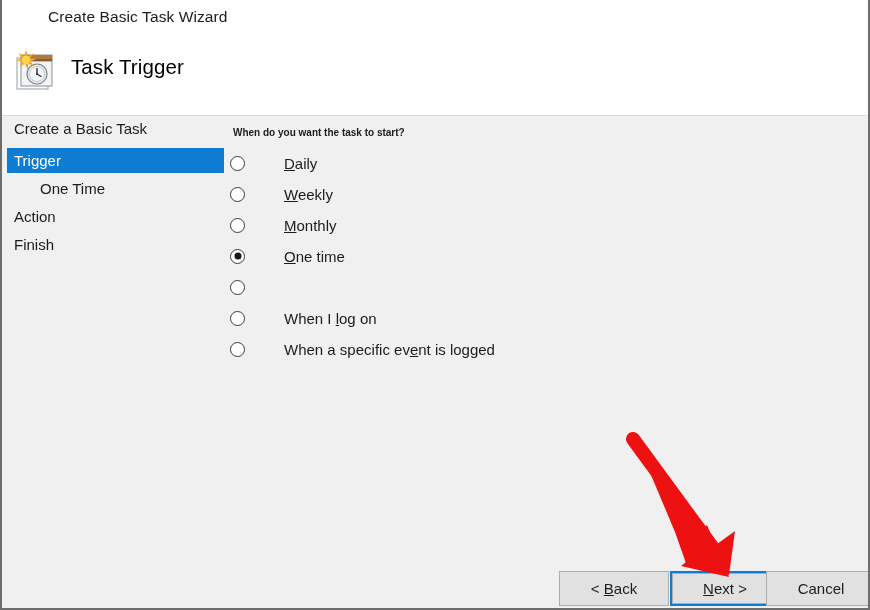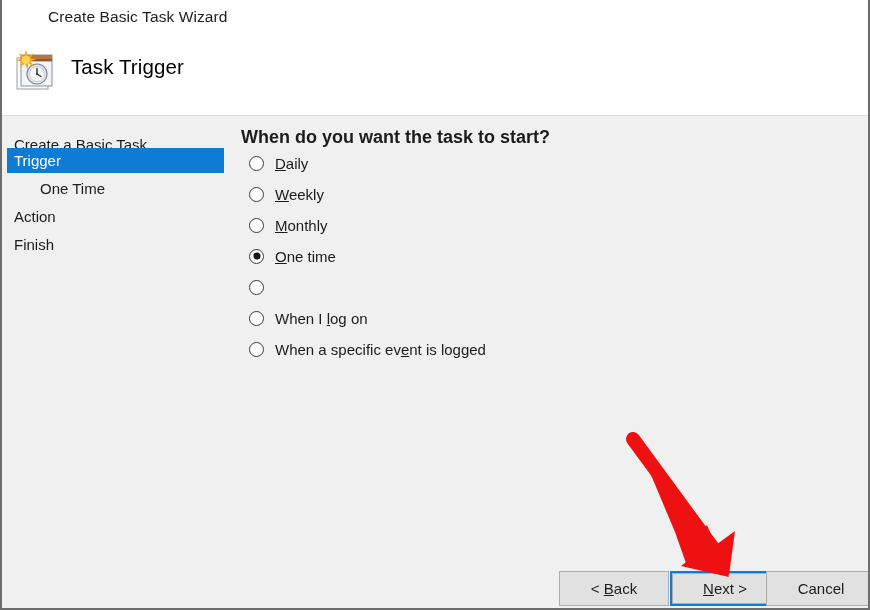--- a/index.html
+++ b/index.html
@@ -110,34 +110,35 @@
 
   
   #pane {
     position: absolute;
     left: 228px; top: 0;
     width: 638px;
     height: 492px;
   }
   #pane-question {
     position: absolute;
-    left: 11px; top: 11px;
-    font-size: 18px;
+    left: 3px; top: 11px;
+    font-size: 10px;
     font-weight: bold;
     color: #1c1c1c;
     white-space: nowrap;
   }
   .radio-row {
     position: absolute;
-    left: 19px;
+    left: 0;
     height: 22px;
     display: flex;
     align-items: center;
     cursor: default;
     white-space: nowrap;
+    gap: 28px;
   }
   .radio-mark {
     width: 15px; height: 15px;
     border-radius: 50%;
     border: 1.3px solid #3b3b3b;
     background: #ffffff;
     flex: 0 0 auto;
     position: relative;
     margin-right: 11px;
   }
@@ -241,21 +242,21 @@
           <circle cx="0" cy="0" r="4.2" fill="#fdd54f"></circle>
         </g>
       </svg>
     </div>
     <div id="header-title">Task Trigger</div>
   </div>
 
   <div id="body">
 
     <div id="nav">
-      <div class="nav-item" style="top:16px">
+      <div class="nav-item" style="top:0">
         <span>Create a Basic Task</span>
       </div>
       <div class="nav-item selected" style="top: 32px; background: rgb(15, 124, 212);">
         <span>Trigger</span>
       </div>
       <div class="nav-item sub" style="top:60px">
         <span>One Time</span>
       </div>
       <div class="nav-item" style="top:116px">
         <span>Finish</span>

